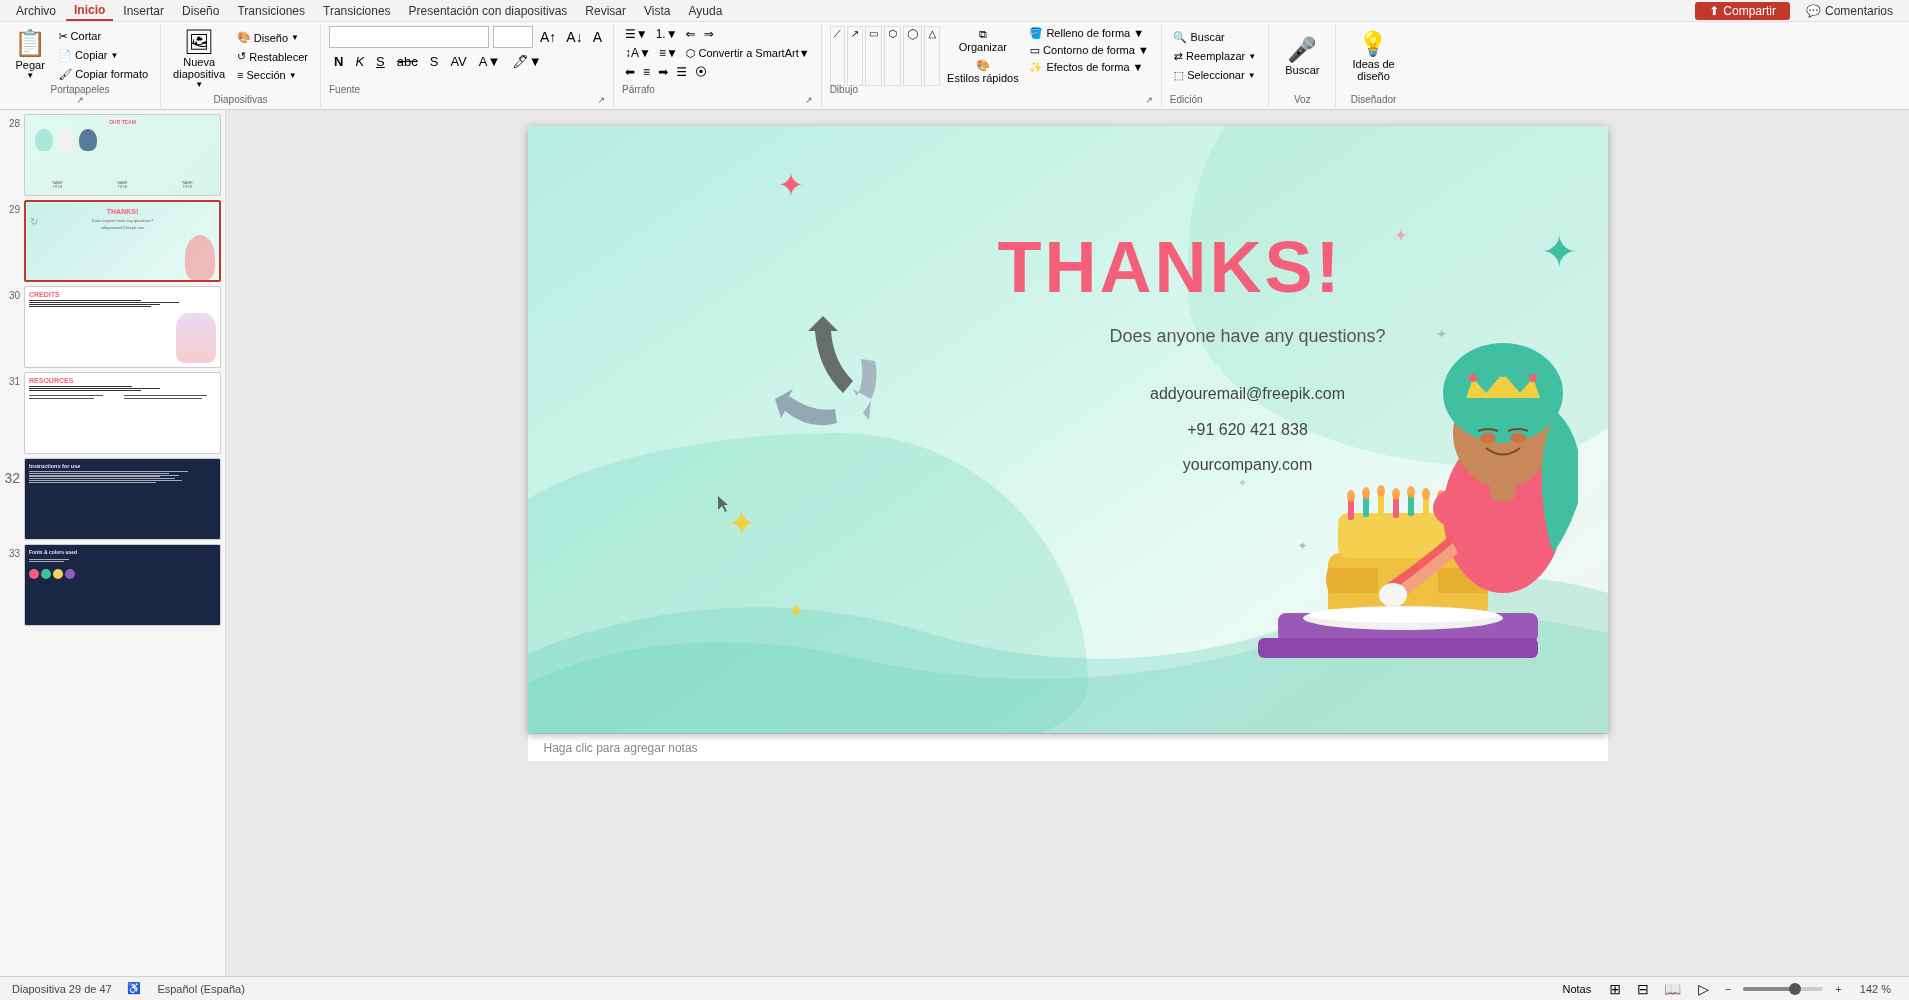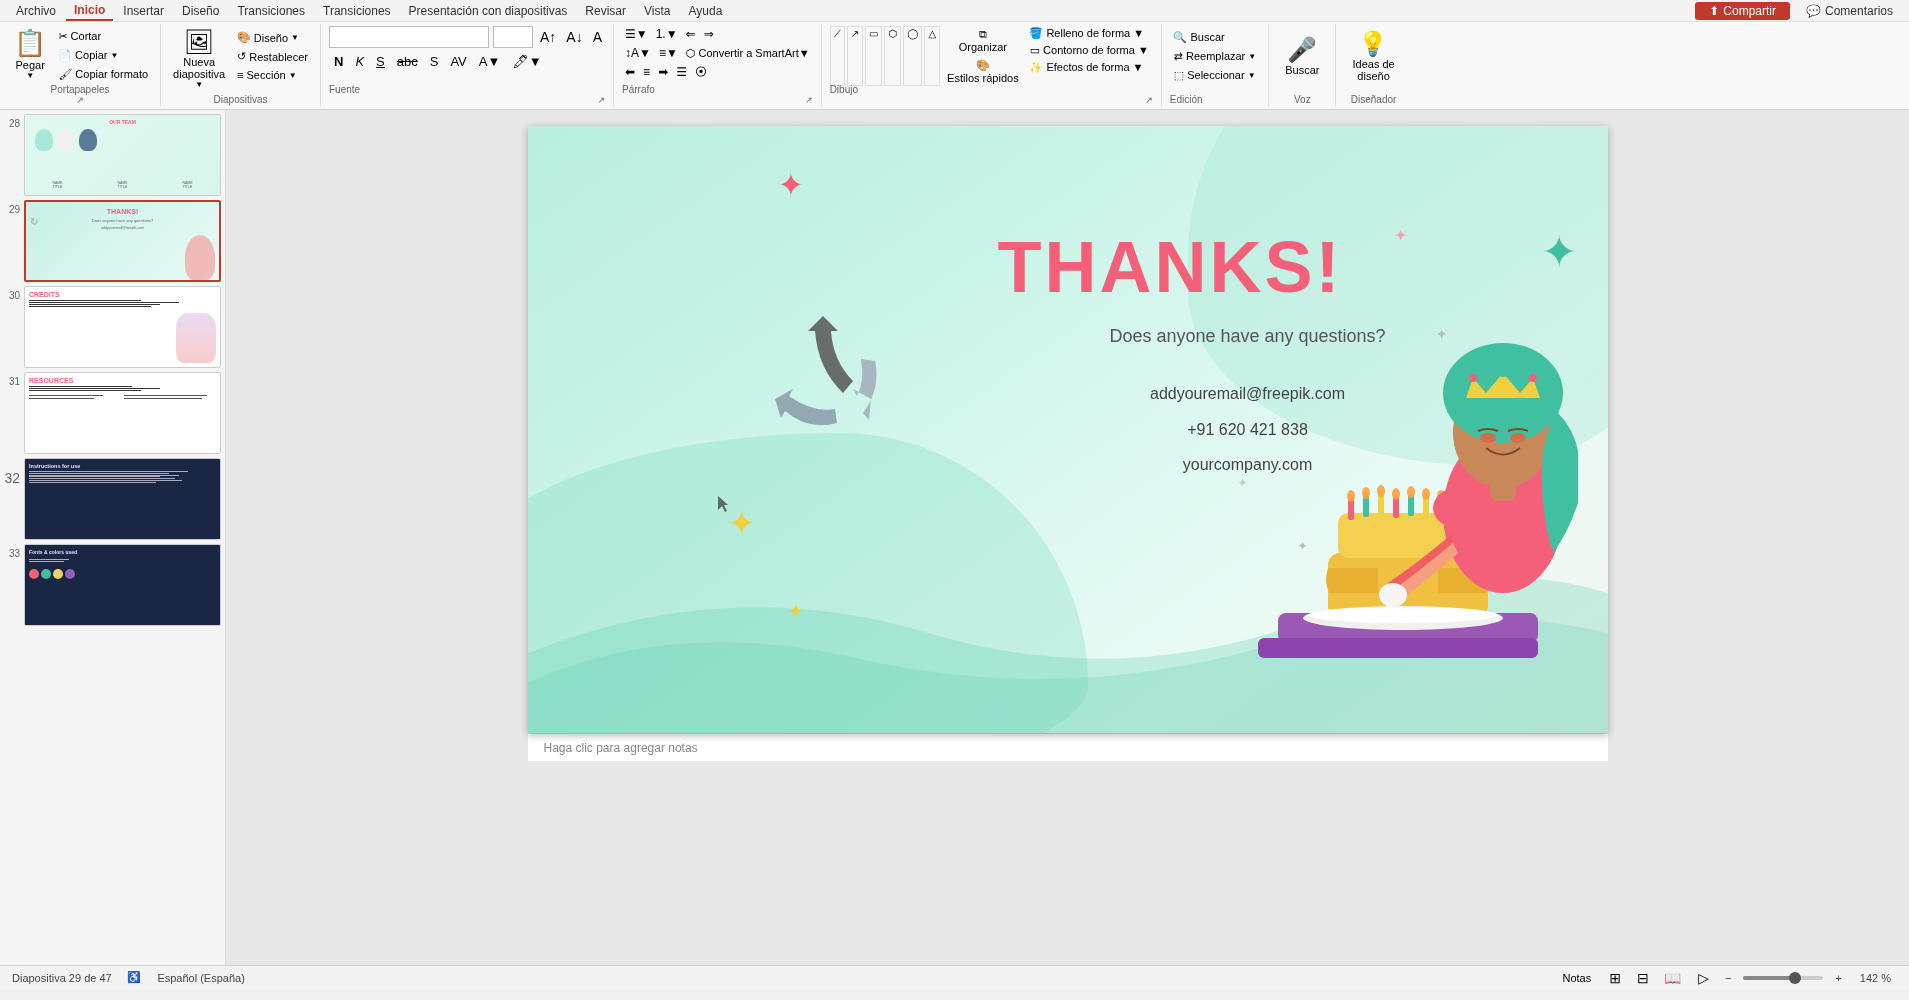--- a/index.html
+++ b/index.html
@@ -435,21 +435,21 @@
 
     </div>
 
     <div style="background:white;border-top:1px solid #ddd;height:28px;display:flex;align-items:center;padding:0 16px;font-size:12px;color:#888;width:1080px;cursor:text;">
       <span>Haga clic para agregar notas</span>
     </div>
 
   </div>
 </div>
 
-<div style="background:#f3f3f3;border-top:1px solid #d0d0d0;height:24px;display:flex;align-items:center;padding:0 12px;font-size:11px;color:#444;gap:16px;position:fixed;bottom:11px;width:1909px;z-index:100;">
+<div style="background:#f3f3f3;border-top:1px solid #d0d0d0;height:24px;display:flex;align-items:center;padding:0 12px;font-size:11px;color:#444;gap:16px;position:fixed;bottom:0;width:1909px;z-index:100;">
   <span>Diapositiva 29 de 47</span>
   <span style="cursor:pointer;">♿</span>
   <span style="cursor:pointer;">Español (España)</span>
 
   <div style="margin-left:auto;display:flex;align-items:center;gap:8px;">
     <button style="background:none;border:none;cursor:pointer;font-size:11px;padding:2px 6px;">Notas</button>
     <button style="background:none;border:none;cursor:pointer;font-size:14px;padding:2px 4px;">⊞</button>
     <button style="background:none;border:none;cursor:pointer;font-size:14px;padding:2px 4px;">⊟</button>
     <button style="background:none;border:none;cursor:pointer;font-size:14px;padding:2px 4px;">📖</button>
     <button style="background:none;border:none;cursor:pointer;font-size:14px;padding:2px 4px;">▷</button>

